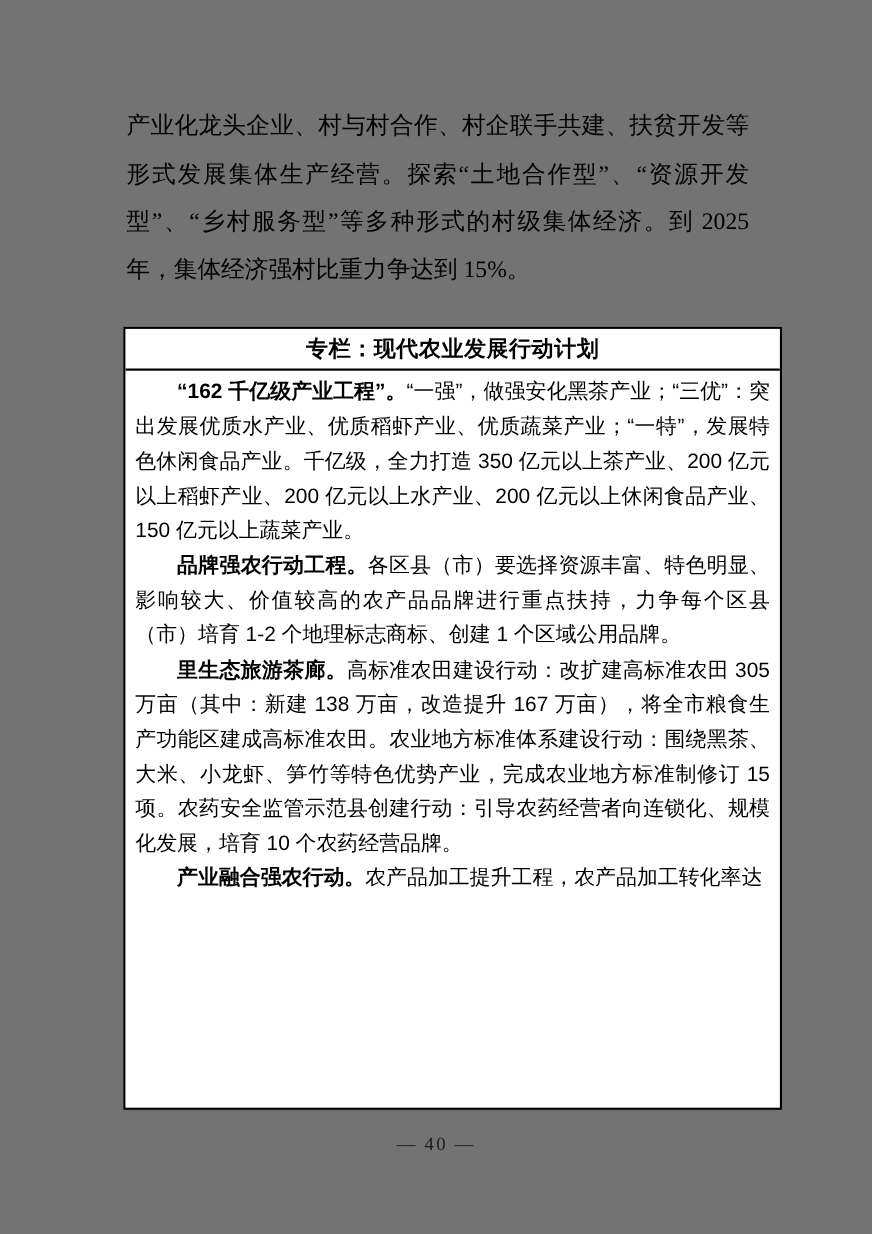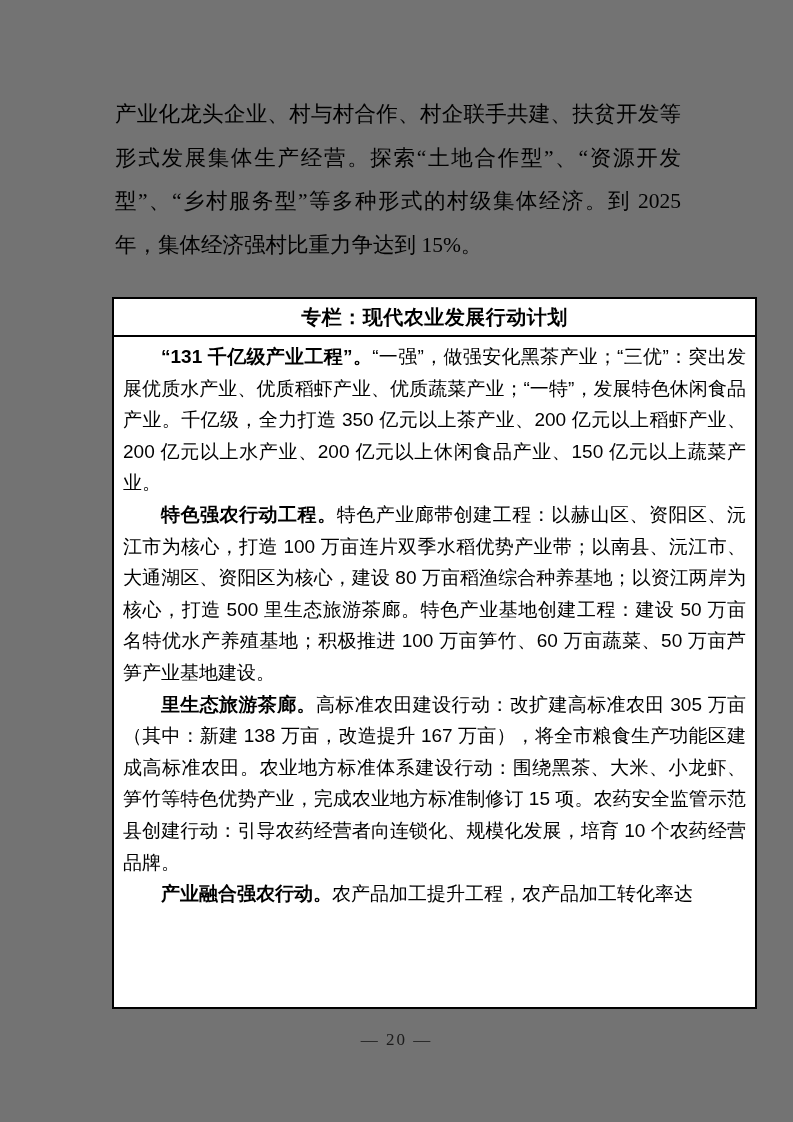--- a/index.html
+++ b/index.html
@@ -23,21 +23,21 @@
     font-family: "Liberation Serif", serif;
     font-size: 21.5px;
     line-height: 43.5px;
     text-align: justify;
     color: #000000;
   }
   .feature-box {
     position: absolute;
     left: 112px;
     top: 297px;
-    width: 645px;
+    width: 599px;
     height: 712px;
     border: 2px solid #000000;
     box-sizing: border-box;
     overflow: hidden;
     background: #ffffff;
   }
   .feature-box-title {
     height: 36px;
     display: flex;
     align-items: center;
@@ -78,22 +78,22 @@
 <body>
 
 <div class="page">
 
   <div class="intro">产业化龙头企业、村与村合作、村企联手共建、扶贫开发等形式发展集体生产经营。探索“土地合作型”、“资源开发型”、“乡村服务型”等多种形式的村级集体经济。到 2025 年，集体经济强村比重力争达到 15%。</div>
 
   <div class="feature-box">
     <div class="feature-box-title">专栏：现代农业发展行动计划</div>
 
     <div class="feature-box-body">
-      <p><span class="lead">“131 千亿级产业工程”。</span><span>“一强”，做强安化黑茶产业；“三优”：突出发展优质水产业、优质稻虾产业、优质蔬菜产业；“一特”，发展特色休闲食品产业。千亿级，全力打造 350 亿元以上茶产业、200 亿元以上稻虾产业、200 亿元以上水产业、200 亿元以上休闲食品产业、150 亿元以上蔬菜产业。</span></p>
-      <p><span class="lead">特色强农行动工程。</span><span>特色产业廊带创建工程：以赫山区、资阳区、沅江市为核心，打造 100 万亩连片双季水稻优势产业带；以南县、沅江市、大通湖区、资阳区为核心，建设 80 万亩稻渔综合种养基地；以资江两岸为核心，打造 500 里生态旅游茶廊。特色产业基地创建工程：建设 50 万亩名特优水产养殖基地；积极推进 100 万亩笋竹、60 万亩蔬菜、50 万亩芦笋产业基地建设。</span></p>
+      <p><span class="lead">“162 千亿级产业工程”。</span><span>“一强”，做强安化黑茶产业；“三优”：突出发展优质水产业、优质稻虾产业、优质蔬菜产业；“一特”，发展特色休闲食品产业。千亿级，全力打造 350 亿元以上茶产业、200 亿元以上稻虾产业、200 亿元以上水产业、200 亿元以上休闲食品产业、150 亿元以上蔬菜产业。</span></p>
+      <p><span class="lead">品牌强农行动工程。</span><span>各区县（市）要选择资源丰富、特色明显、影响较大、价值较高的农产品品牌进行重点扶持，力争每个区县（市）培育 1-2 个地理标志商标、创建 1 个区域公用品牌。</span></p>
       <p><span class="lead">里生态旅游茶廊。</span><span>高标准农田建设行动：改扩建高标准农田 305 万亩（其中：新建 138 万亩，改造提升 167 万亩），将全市粮食生产功能区建成高标准农田。农业地方标准体系建设行动：围绕黑茶、大米、小龙虾、笋竹等特色优势产业，完成农业地方标准制修订 15 项。农药安全监管示范县创建行动：引导农药经营者向连锁化、规模化发展，培育 10 个农药经营品牌。</span></p>
       <p><span class="lead">产业融合强农行动。</span><span>农产品加工提升工程，农产品加工转化率达</span></p>
     </div>
   </div>
 
-  <div class="footer">— 20 —</div>
+  <div class="footer">— 40 —</div>
 
 </div>
 
 </body></html>

